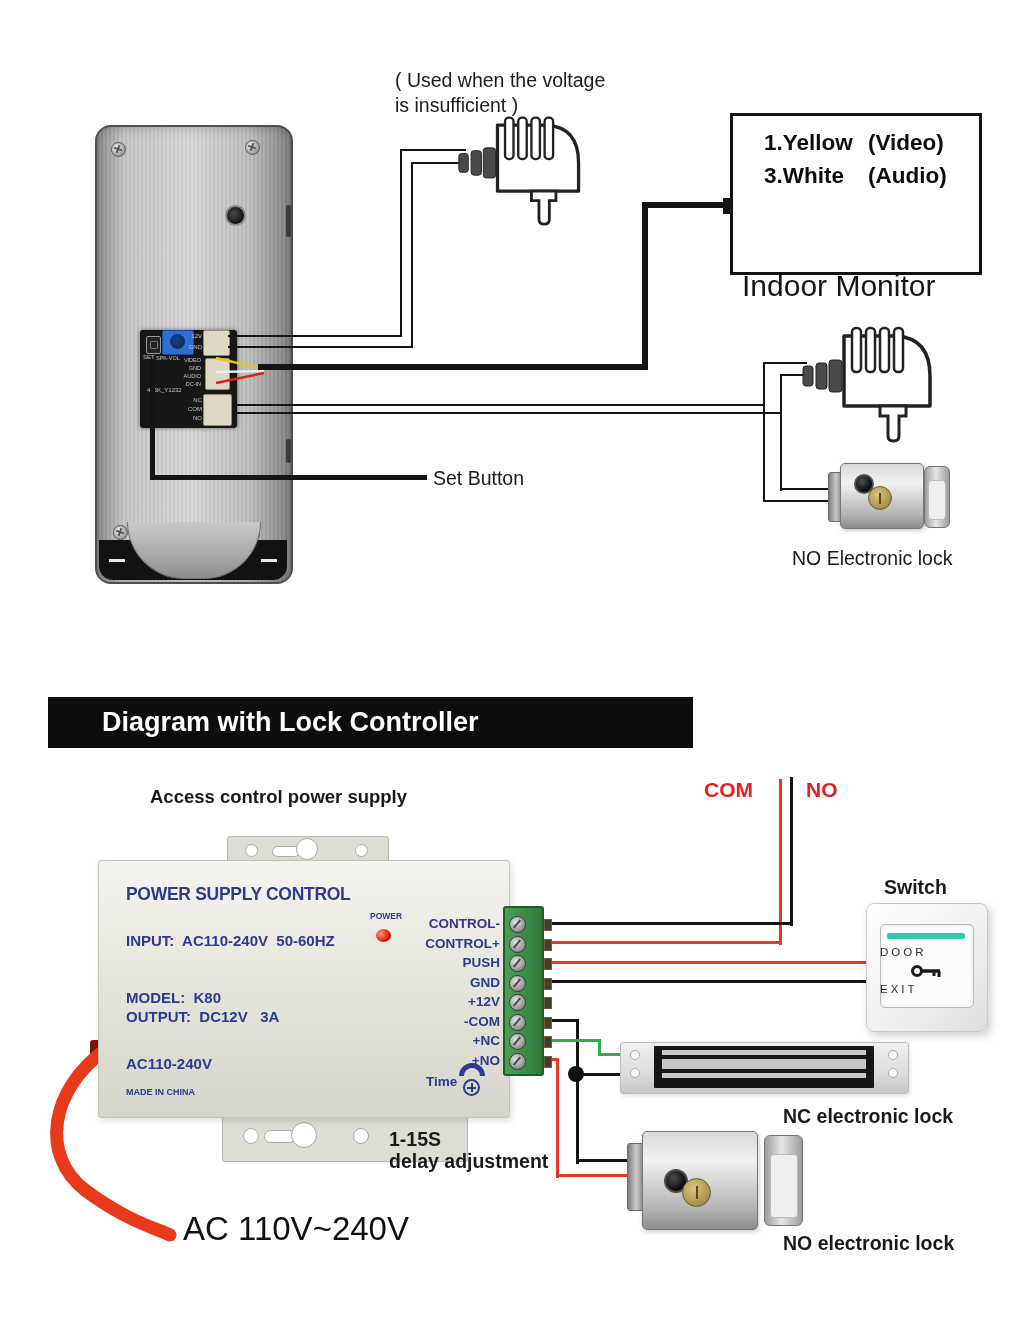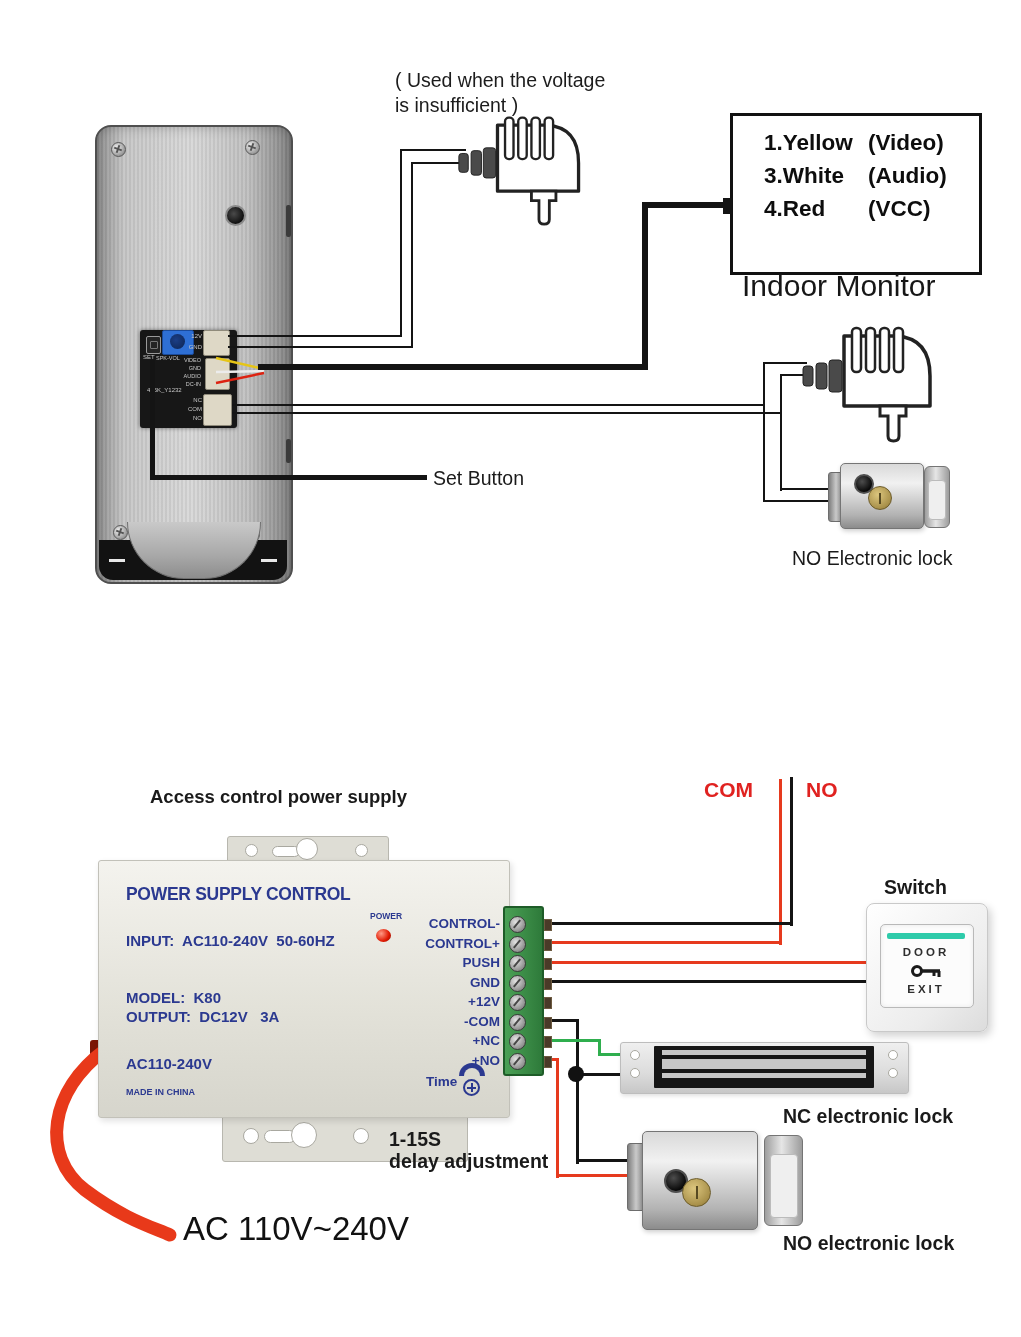--- a/index.html
+++ b/index.html
@@ -69,21 +69,21 @@
   .tscrew{position:absolute;width:17px;height:17px;border:2px solid #2b3990;border-radius:50%;box-sizing:border-box;}
   .tscrew i{position:absolute;left:2px;top:5.5px;width:9px;height:2px;background:#2b3990;}
   .tscrew b{position:absolute;left:5.5px;top:2px;width:2px;height:9px;background:#2b3990;}
   .dot{position:absolute;width:16px;height:16px;border-radius:50%;background:#111;}
   
   .swplate{position:absolute;background:linear-gradient(135deg,#ffffff,#ececec 70%,#dcdcdc);
     border:1px solid #c9c9c9;border-radius:8px;box-shadow:3px 4px 8px rgba(0,0,0,.18);}
   .swbtn{position:absolute;background:#fcfcfc;border:1px solid #b9b9b9;border-radius:5px;
     box-shadow:inset 0 0 5px rgba(0,0,0,.08);}
   .swstripe{position:absolute;background:#2ecbaa;border-radius:2px;}
-  .swtxt{position:absolute;font-size:11.5px;letter-spacing:3px;color:#2e2e2e;font-weight:bold;text-align:center;}
+  .swtxt{position:absolute;font-size:11.5px;letter-spacing:3px;color:#2e2e2e;font-weight:normal;}
   
   .maglock{position:absolute;background:linear-gradient(180deg,#efefef,#dcdcdc 60%,#c7c7c7);
     border:1px solid #bdbdbd;border-radius:3px;box-shadow:1px 2px 4px rgba(0,0,0,.12);}
   .magplate{position:absolute;background:#161616;border-radius:1px;}
   .magstrip{position:absolute;background:#c6c6c6;}
   
   .lockbody{position:absolute;background:linear-gradient(180deg,#d9d9d9,#f1f1f1 30%,#b2b2b2 80%,#8c8c8c);
     border:1px solid #757575;border-radius:5px;box-shadow:1px 2px 5px rgba(0,0,0,.2);}
   .lockcyl{position:absolute;background:linear-gradient(90deg,#7e7e7e,#c9c9c9 50%,#8a8a8a);
     border:1px solid #6d6d6d;border-radius:3px;}
@@ -201,24 +201,20 @@
         <span class="c1">1.Yellow</span>
         <span>(Video)</span>
       </div>
 
 
       <div class="monrow">
         <span class="c1">3.White</span>
         <span>(Audio)</span>
       </div>
 
-      <div class="monrow">
-        <span class="c1">4.Red</span>
-        <span>(VCC)</span>
-      </div>
     </div>
   <div class="t" style="left:742px;top:269px;font-size:30px;color:#161616;">Indoor Monitor</div>
 
   <svg class="adapter" style="left:456px;top:112px;" width="132" height="115" viewBox="0 0 140 122">
     <rect x="3" y="44" width="10" height="20" rx="3" fill="#4a4a4a" stroke="#222"></rect>
     <rect x="16" y="41" width="11" height="26" rx="3" fill="#4a4a4a" stroke="#222"></rect>
     <rect x="29" y="38" width="13" height="32" rx="3" fill="#4a4a4a" stroke="#222"></rect>
     <path d="M44 84 L44 14 L96 14 Q130 16 130 54 L130 84 Z" fill="#fff" stroke="#222" stroke-width="3.5" stroke-linejoin="round"></path>
     <rect x="52" y="6" width="9" height="44" rx="4" fill="#fff" stroke="#222" stroke-width="2.5"></rect>
     <rect x="66" y="6" width="9" height="44" rx="4" fill="#fff" stroke="#222" stroke-width="2.5"></rect>
@@ -242,20 +238,21 @@
   <div class="lockcyl" style="left:828px;top:472px;width:14px;height:48px;"></div>
   <div class="lockbody" style="left:840px;top:463px;width:82px;height:64px;"></div>
   <div class="lockbtn" style="left:854px;top:474px;width:16px;height:16px;"></div>
   <div class="lockbrass" style="left:868px;top:486px;width:22px;height:22px;">
       <i></i>
     </div>
   <div class="strike" style="left:924px;top:466px;width:24px;height:60px;"></div>
   <div class="strikeface" style="left:928px;top:480px;width:16px;height:38px;"></div>
   <div class="t" style="left:792px;top:547px;font-size:19.5px;">NO Electronic lock</div>
 
+  <div class="banner" style="left:48px;top:697px;width:645px;height:51px;">Diagram with Lock Controller</div>
 
   <div class="t" style="left:150px;top:786px;font-size:18.5px;font-weight:bold;">Access control power supply</div>
   <div class="t" style="left:704px;top:778px;font-size:21px;font-weight:bold;color:#e02220;">COM</div>
   <div class="t" style="left:806px;top:778px;font-size:21px;font-weight:bold;color:#e02220;">NO</div>
 
   <div class="abs" style="left:90px;top:1040px;width:16px;height:20px;background:#7a1505;border-radius:3px;"></div>
   <svg class="abs" style="left:30px;top:1030px;" width="190" height="215" viewBox="0 0 190 215">
     <path d="M75 20 C 20 60, 10 125, 55 160 C 95 190, 125 198, 140 205" fill="none" stroke="#e8391a" stroke-width="13" stroke-linecap="round"></path>
   </svg>
 

